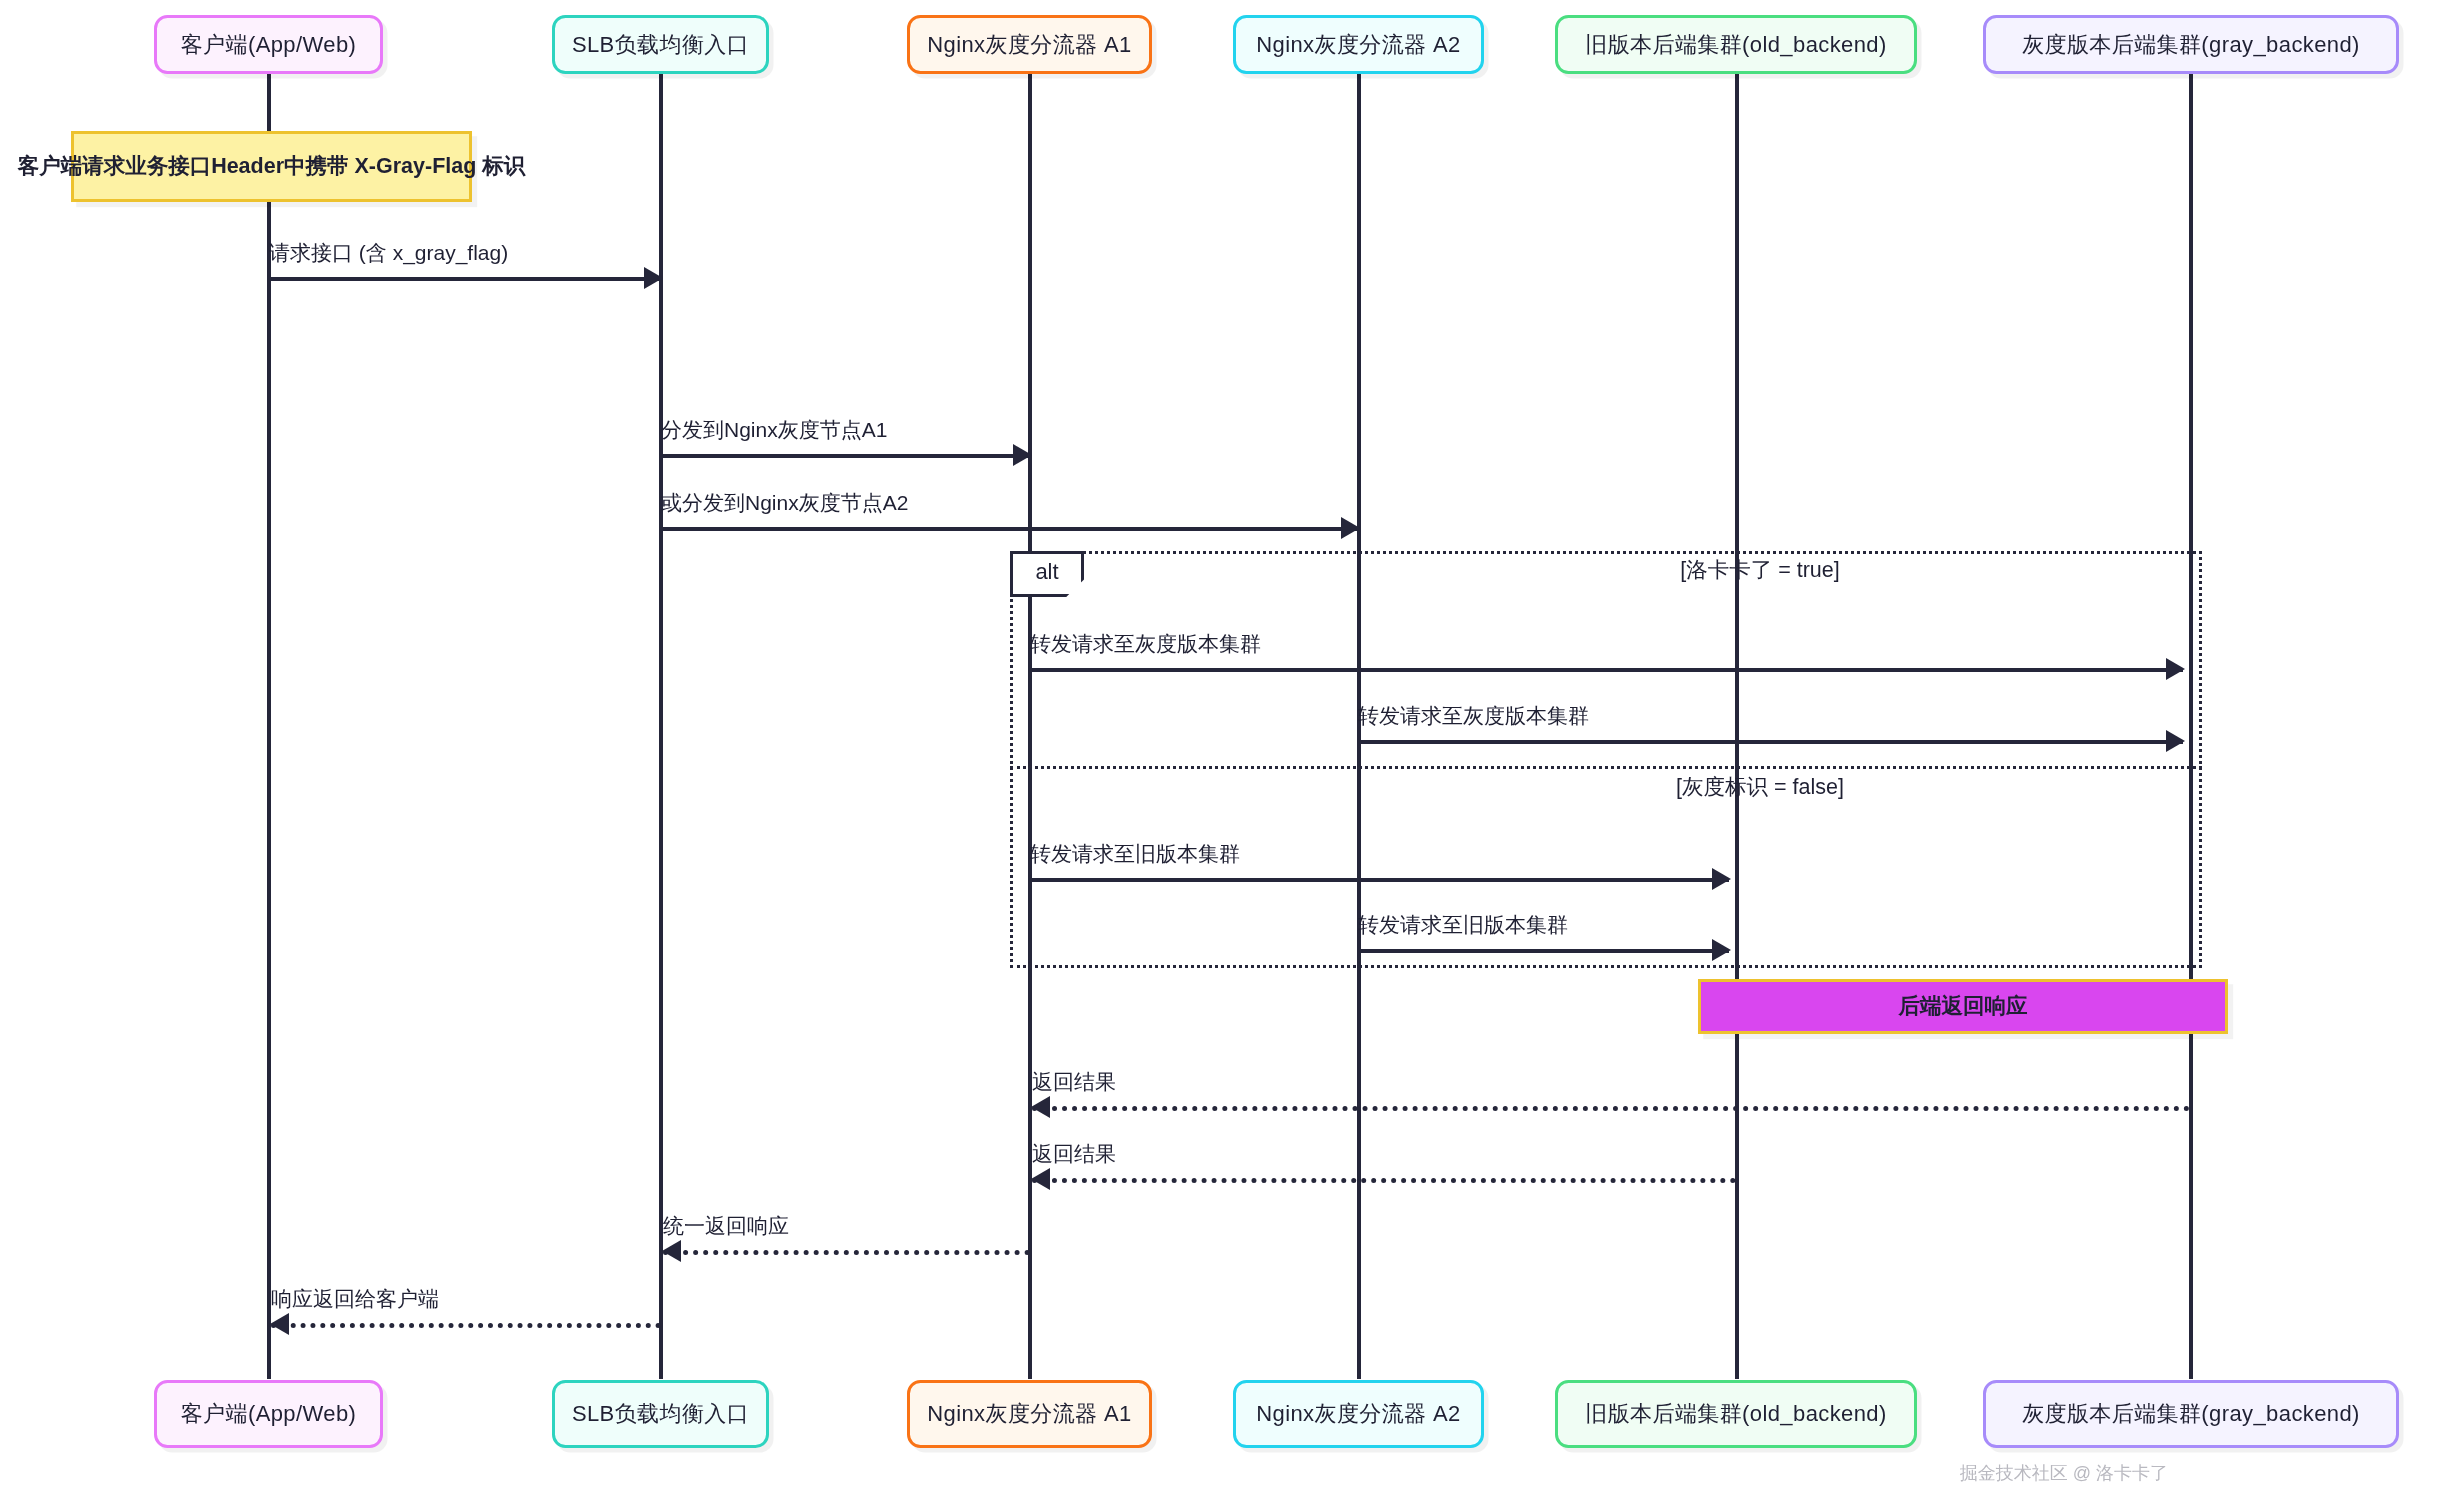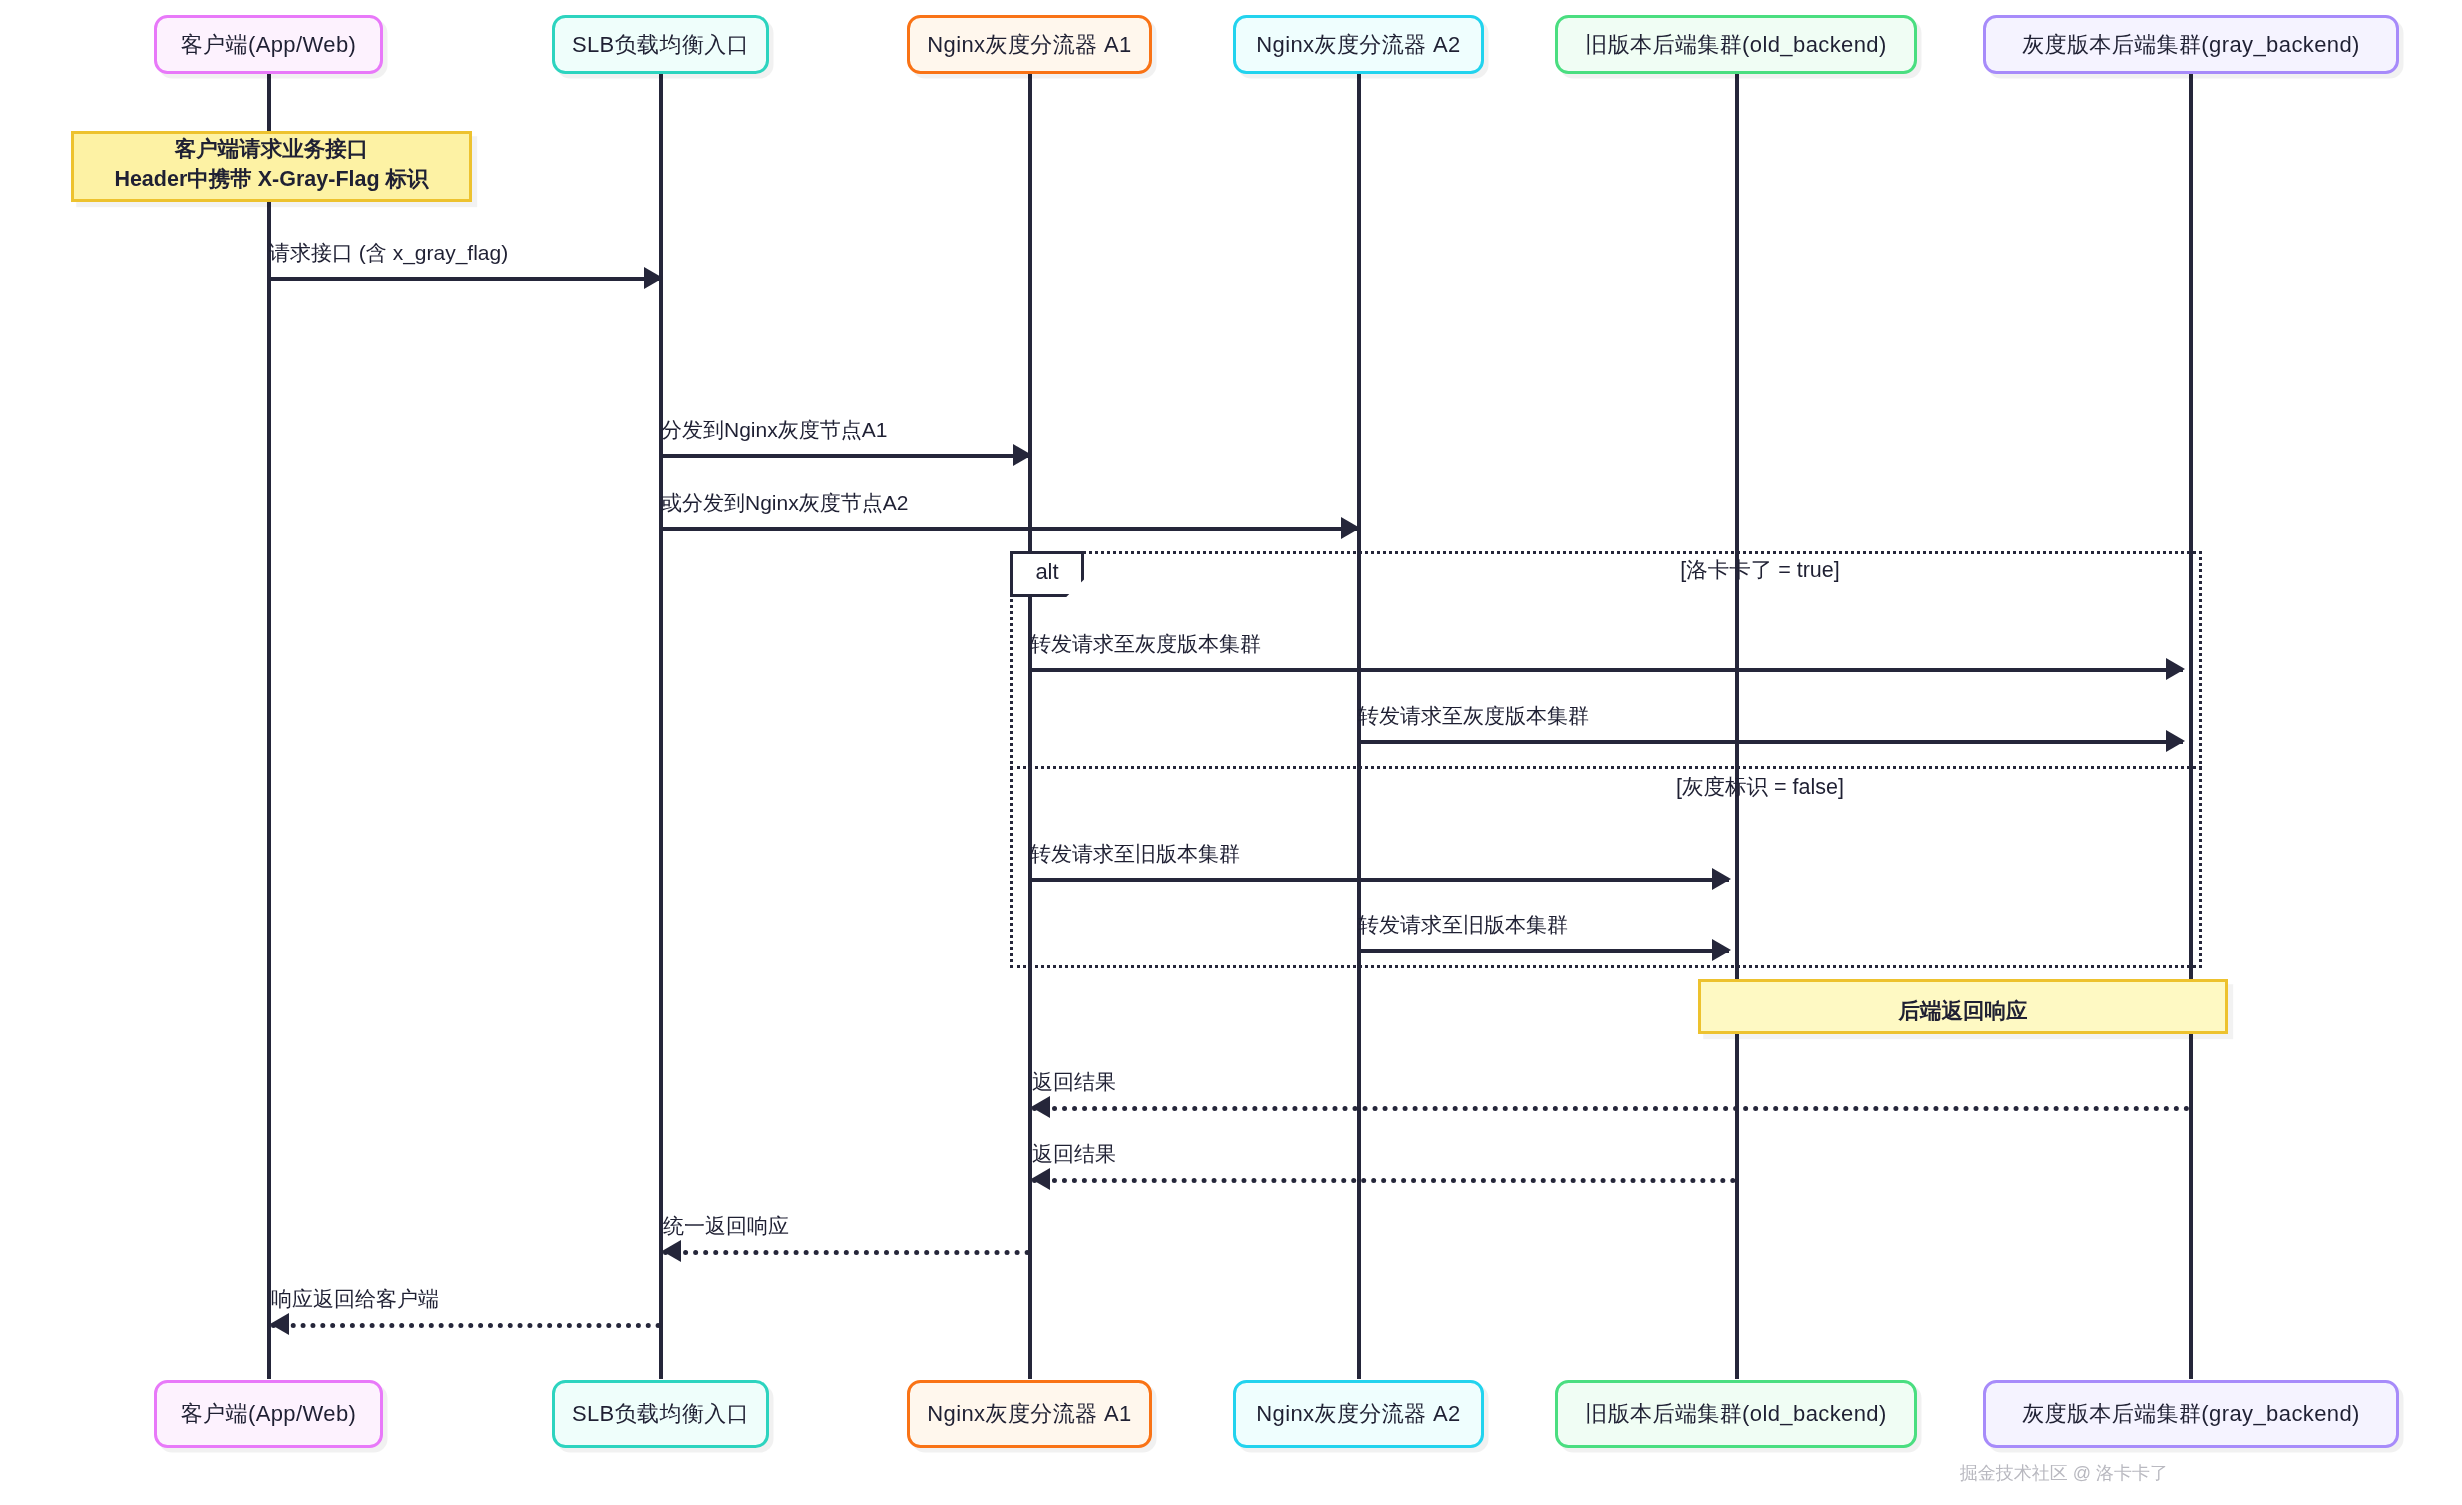--- a/index.html
+++ b/index.html
@@ -43,23 +43,22 @@
     width: 3.7px;
     background: #25263a;
   }
   
   .note {
     position: absolute;
     box-sizing: border-box;
     background: #fdf2a4;
     border: 3.7px solid #edc22e;
     display: flex;
-    flex-direction: column;
     align-items: center;
-    justify-content: flex-end;
+    justify-content: center;
     text-align: center;
     font-size: 21.5px;
     font-weight: bold;
     color: #1f2033;
     line-height: 1.38;
     box-shadow: 5.2px 5.2px 0 rgba(0,0,0,0.05);
     padding: 4.5px 12px;
     white-space: nowrap;
   }
   .note-line { display: block; }
@@ -212,21 +211,21 @@
     </div>
     <div class="msg dashed to-left" style="left: 271px; top: 1323px; width: 390px;">
       <div class="line"></div>
       <div class="head"></div>
       <div class="label">响应返回给客户端</div>
     </div>
     <div class="note" style="left: 71px; top: 131px; width: 401px; height: 71px; background: rgb(253, 242, 164); border-color: rgb(237, 194, 46);">
       <span class="note-line">客户端请求业务接口</span>
       <span class="note-line">Header中携带 X-Gray-Flag 标识</span>
     </div>
-    <div class="note" style="left: 1698px; top: 979px; width: 530px; height: 55px; background: #fef9c3; border-color: rgb(237, 194, 46);">
+    <div class="note" style="left: 1698px; top: 979px; width: 530px; height: 55px; background: #d946ef; border-color: rgb(237, 194, 46);">
       <span class="note-line">后端返回响应</span>
     </div>
     <div class="participant" style="left: 154px; width: 229px; top: 15px; height: 59px; border-color: rgb(232, 121, 249); background: rgb(253, 242, 254);">
       <span>客户端(App/Web)</span>
     </div>
     <div class="participant" style="left: 154px; width: 229px; top: 1380px; height: 68px; border-color: rgb(232, 121, 249); background: rgb(253, 242, 254);">
       <span>客户端(App/Web)</span>
     </div>
     <div class="participant" style="left: 552px; width: 217px; top: 15px; height: 59px; border-color: rgb(45, 212, 191); background: rgb(239, 254, 251);">
       <span>SLB负载均衡入口</span>

